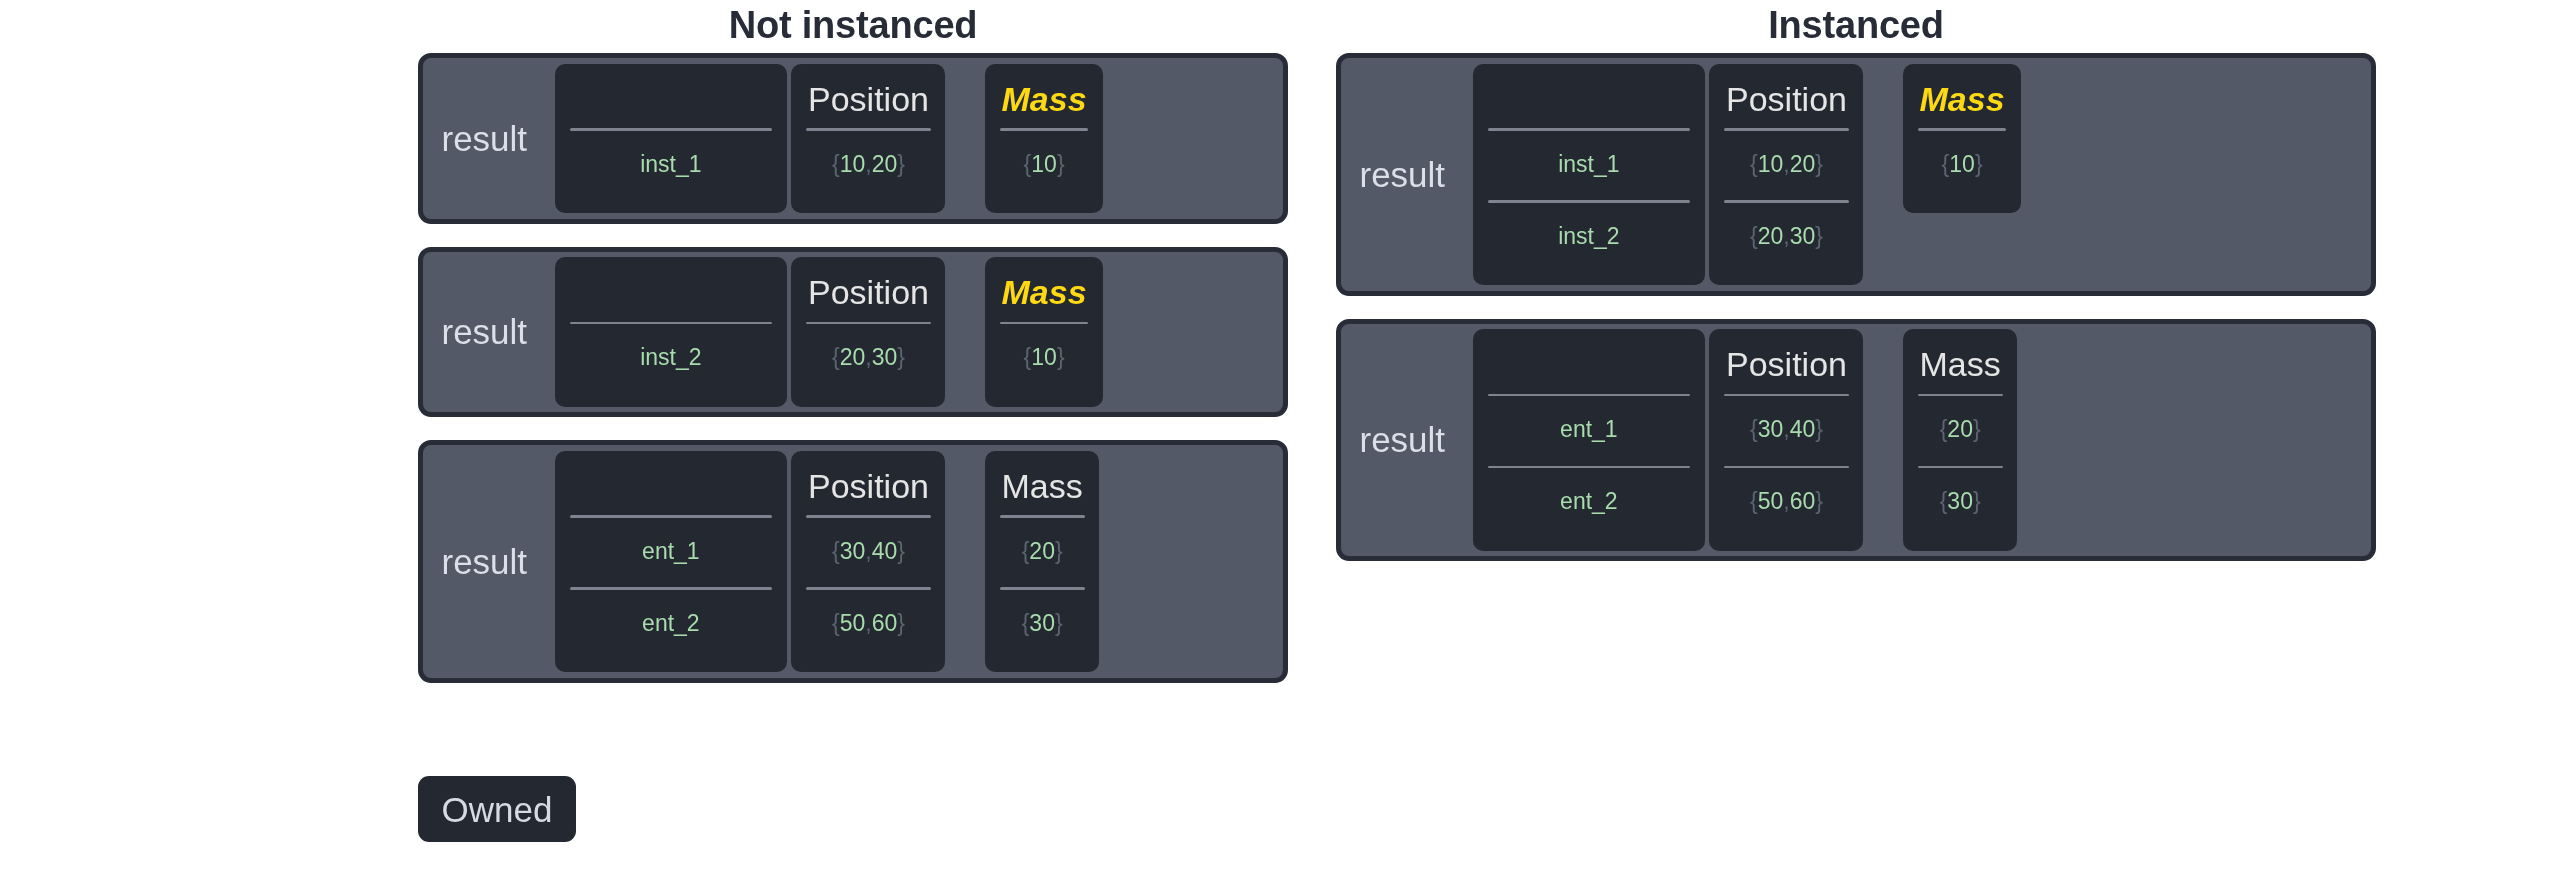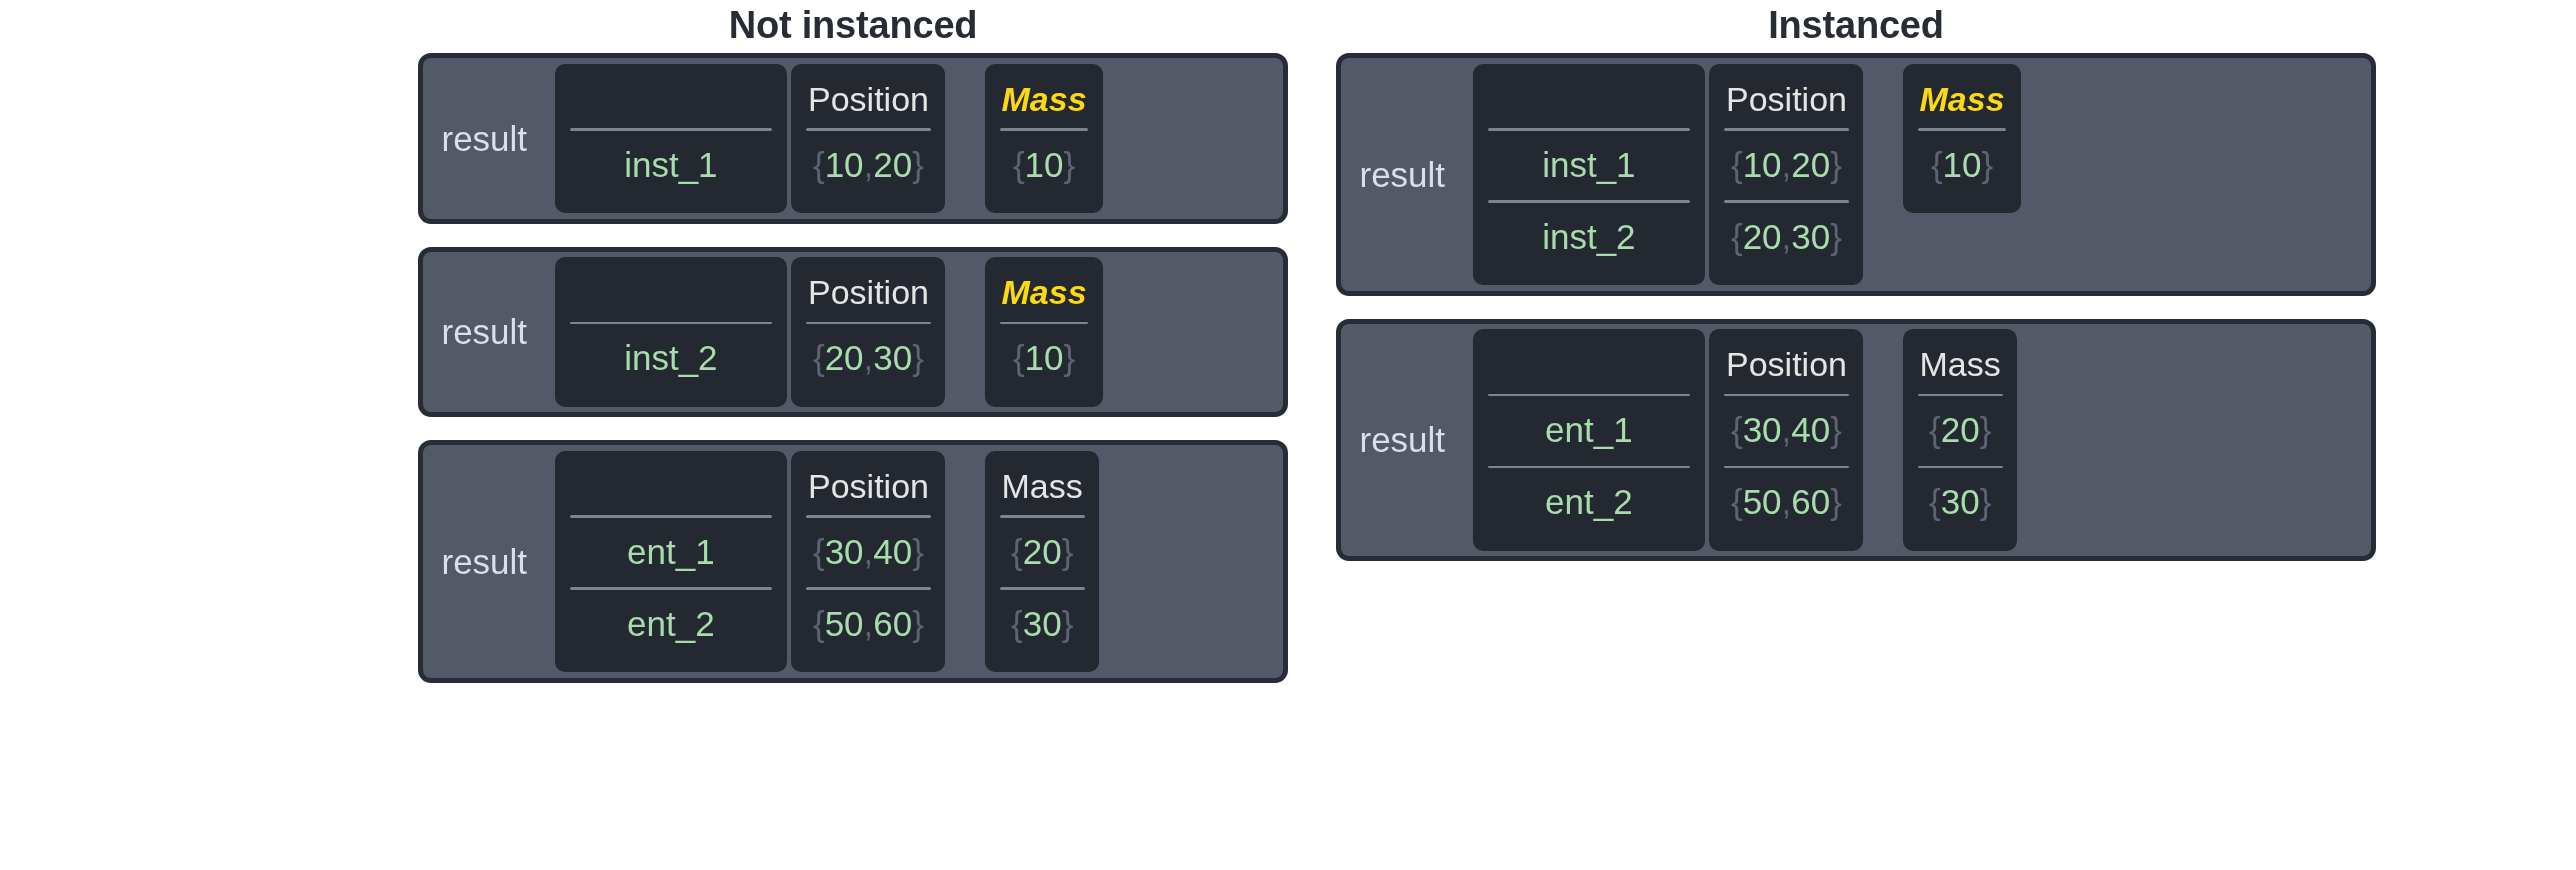--- a/index.html
+++ b/index.html
@@ -87,21 +87,21 @@
     font-style:italic;
     font-weight:bold;
   }
   .col-head.empty{visibility:hidden;}
 
   .cell{
     height:72px;
     display:flex;
     align-items:center;
     justify-content:center;
-    font-size:35px;
+    font-size:23px;
     line-height:1;
     white-space:nowrap;
     padding:0 16.5px;
     color:#a8dcad;
     position:relative;
   }
   .cell::before{
     content:"";
     position:absolute;
     top:0;left:14.7px;right:14.7px;
@@ -247,14 +247,15 @@
             <div class="col-head">Mass</div>
             <div class="cell"><span class="brace">{</span>20<span class="brace">}</span></div>
             <div class="cell"><span class="brace">{</span>30<span class="brace">}</span></div>
           </div>
         </div>
       </div>
     </div>
 </div>
 
 <div id="legend">
+  <div class="chip">Owned</div>
 </div>
 
 
 </body></html>

